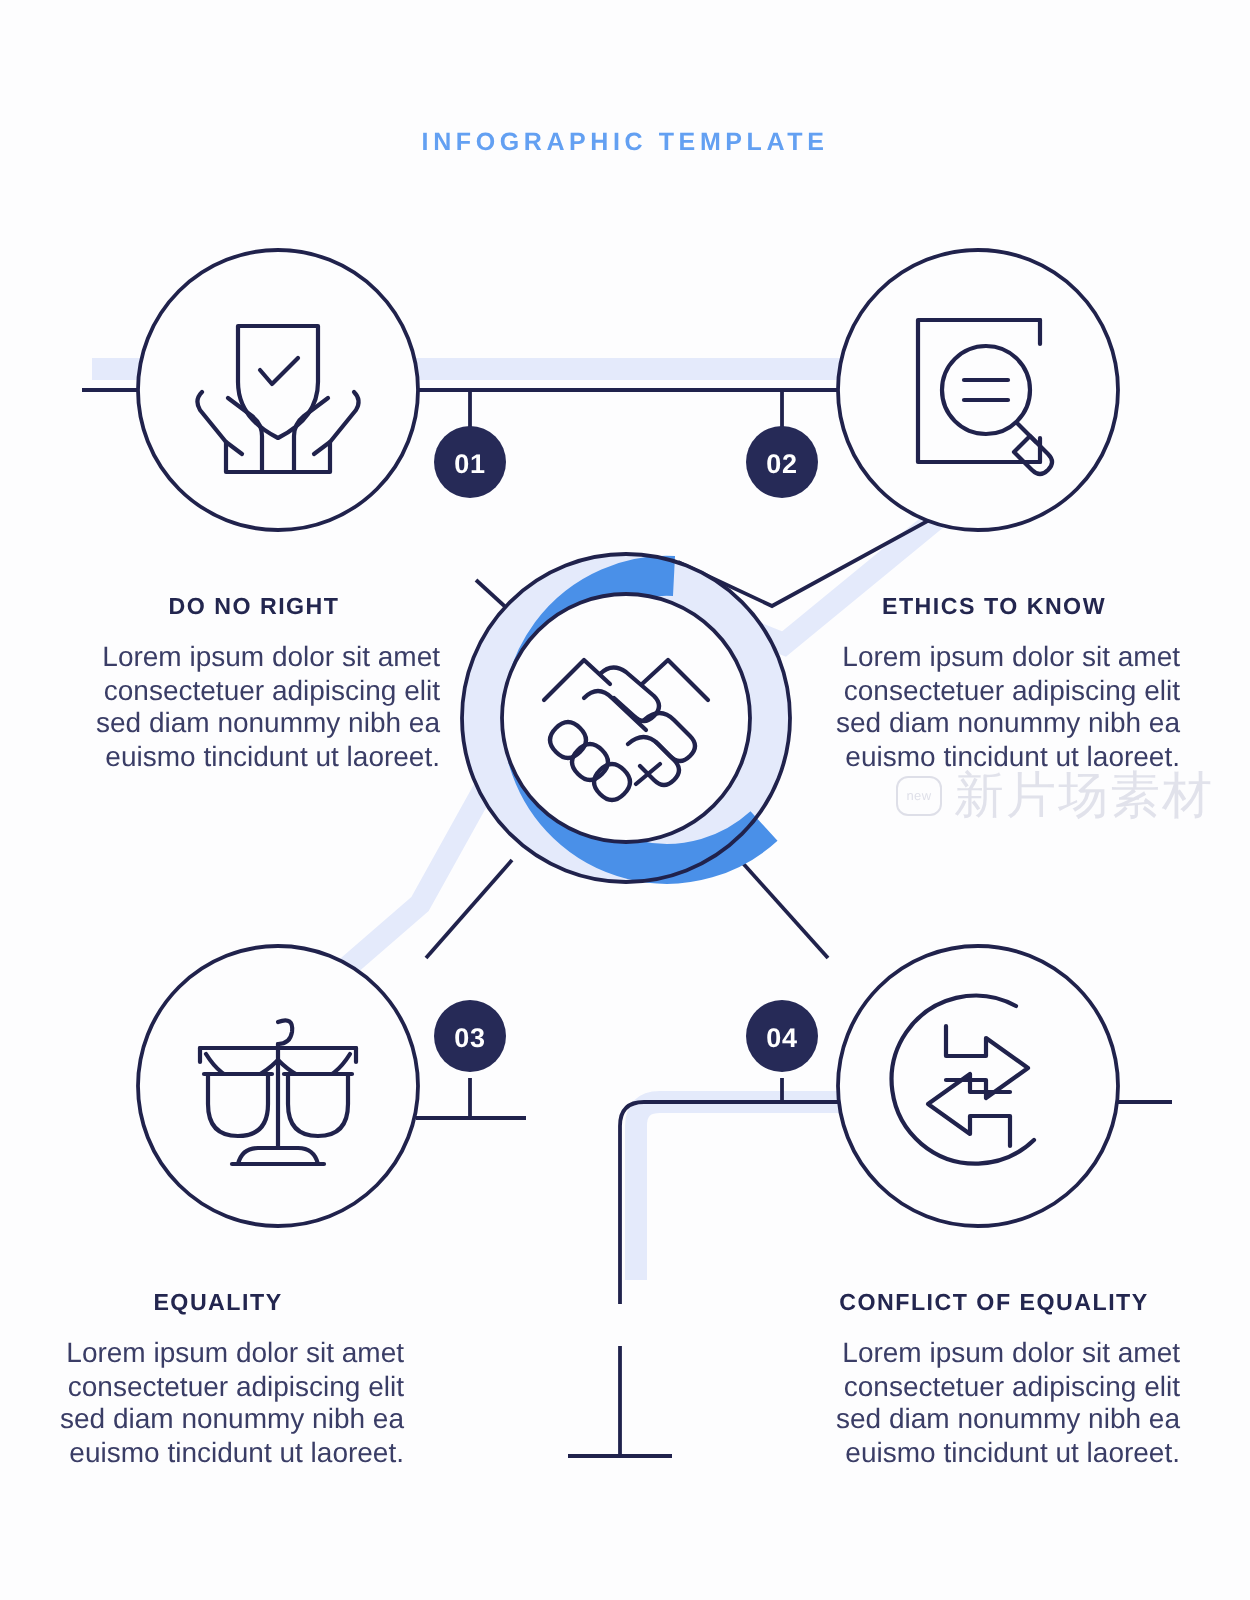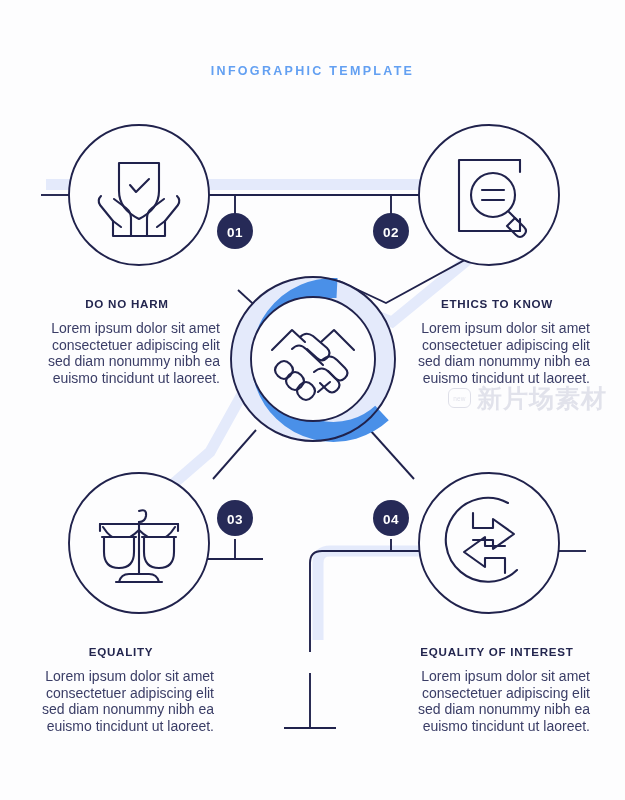--- a/index.html
+++ b/index.html
@@ -68,21 +68,21 @@
   }
   .block p {
     font-size: 14px;
     line-height: 16.6px;
     color: #3a3d66;
     text-align: right;
   }
 
   #block-1 { left: 34px;  top: 297px; }
   #block-2 { left: 404px; top: 297px; }
-  #block-3 { left: 28px;  top: 645px; }
+  #block-3 { left: 16px;  top: 645px; }
   #block-4 { left: 404px; top: 645px; }
 
   
   .watermark {
     position: absolute;
     left: 448px;
     top: 381px;
     width: 170px;
     height: 34px;
     z-index: 36;
@@ -98,21 +98,21 @@
     border-radius: 6px;
     font-size: 6.5px;
     color: #9a9db8;
     display: flex;
     align-items: center;
     justify-content: center;
     letter-spacing: 0.2px;
   }
   .wm-text {
     font-size: 25px;
-    font-weight: bold;
+    font-weight: normal;
     color: #a3a6c0;
     letter-spacing: 1px;
     line-height: 1;
   }
 </style>
 </head>
 <body>
 
 <div id="page">
 
@@ -287,36 +287,36 @@
       <circle cx="235" cy="518" r="18" fill="#262a57"></circle>
       <text x="235" y="523.5" text-anchor="middle" fill="#ffffff" font-family="Liberation Sans, sans-serif" font-size="13.5" font-weight="bold" letter-spacing="0.4">03</text>
     </g>
     <g>
       <circle cx="391" cy="518" r="18" fill="#262a57"></circle>
       <text x="391" y="523.5" text-anchor="middle" fill="#ffffff" font-family="Liberation Sans, sans-serif" font-size="13.5" font-weight="bold" letter-spacing="0.4">04</text>
     </g>
   </svg>
 
   <div class="block" id="block-1">
-    <h3>DO NO HARM</h3>
+    <h3>DO NO RIGHT</h3>
     <p>Lorem ipsum dolor sit amet consectetuer adipiscing elit sed diam nonummy nibh ea euismo tincidunt ut laoreet.</p>
   </div>
 
   <div class="block" id="block-2">
     <h3>ETHICS TO KNOW</h3>
     <p>Lorem ipsum dolor sit amet consectetuer adipiscing elit sed diam nonummy nibh ea euismo tincidunt ut laoreet.</p>
   </div>
 
   <div class="block" id="block-3">
     <h3>EQUALITY</h3>
     <p>Lorem ipsum dolor sit amet consectetuer adipiscing elit sed diam nonummy nibh ea euismo tincidunt ut laoreet.</p>
   </div>
 
   <div class="block" id="block-4">
-    <h3>EQUALITY OF INTEREST</h3>
+    <h3>CONFLICT OF EQUALITY</h3>
     <p>Lorem ipsum dolor sit amet consectetuer adipiscing elit sed diam nonummy nibh ea euismo tincidunt ut laoreet.</p>
   </div>
 
   <div class="watermark">
     <div class="wm-badge">new</div>
     <div class="wm-text">新片场素材</div>
   </div>
 
 </div>
 

